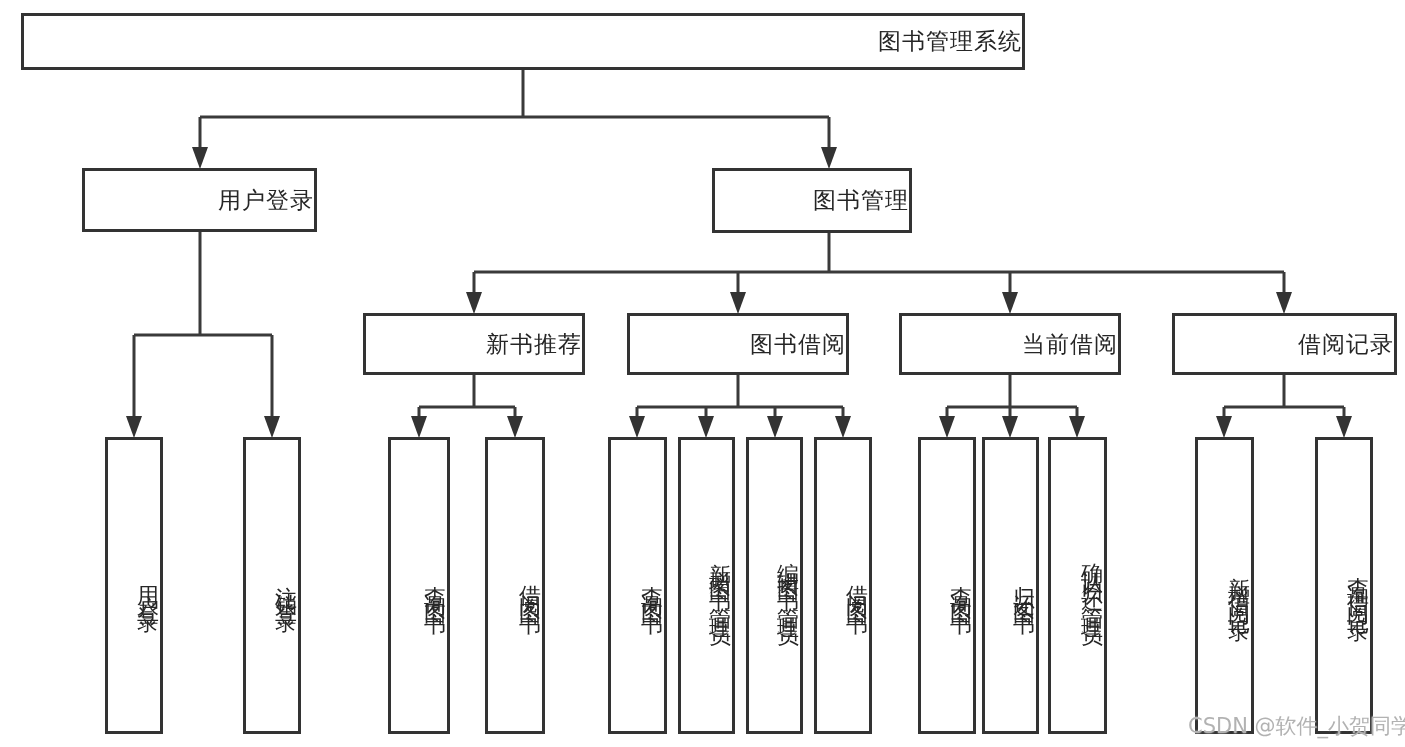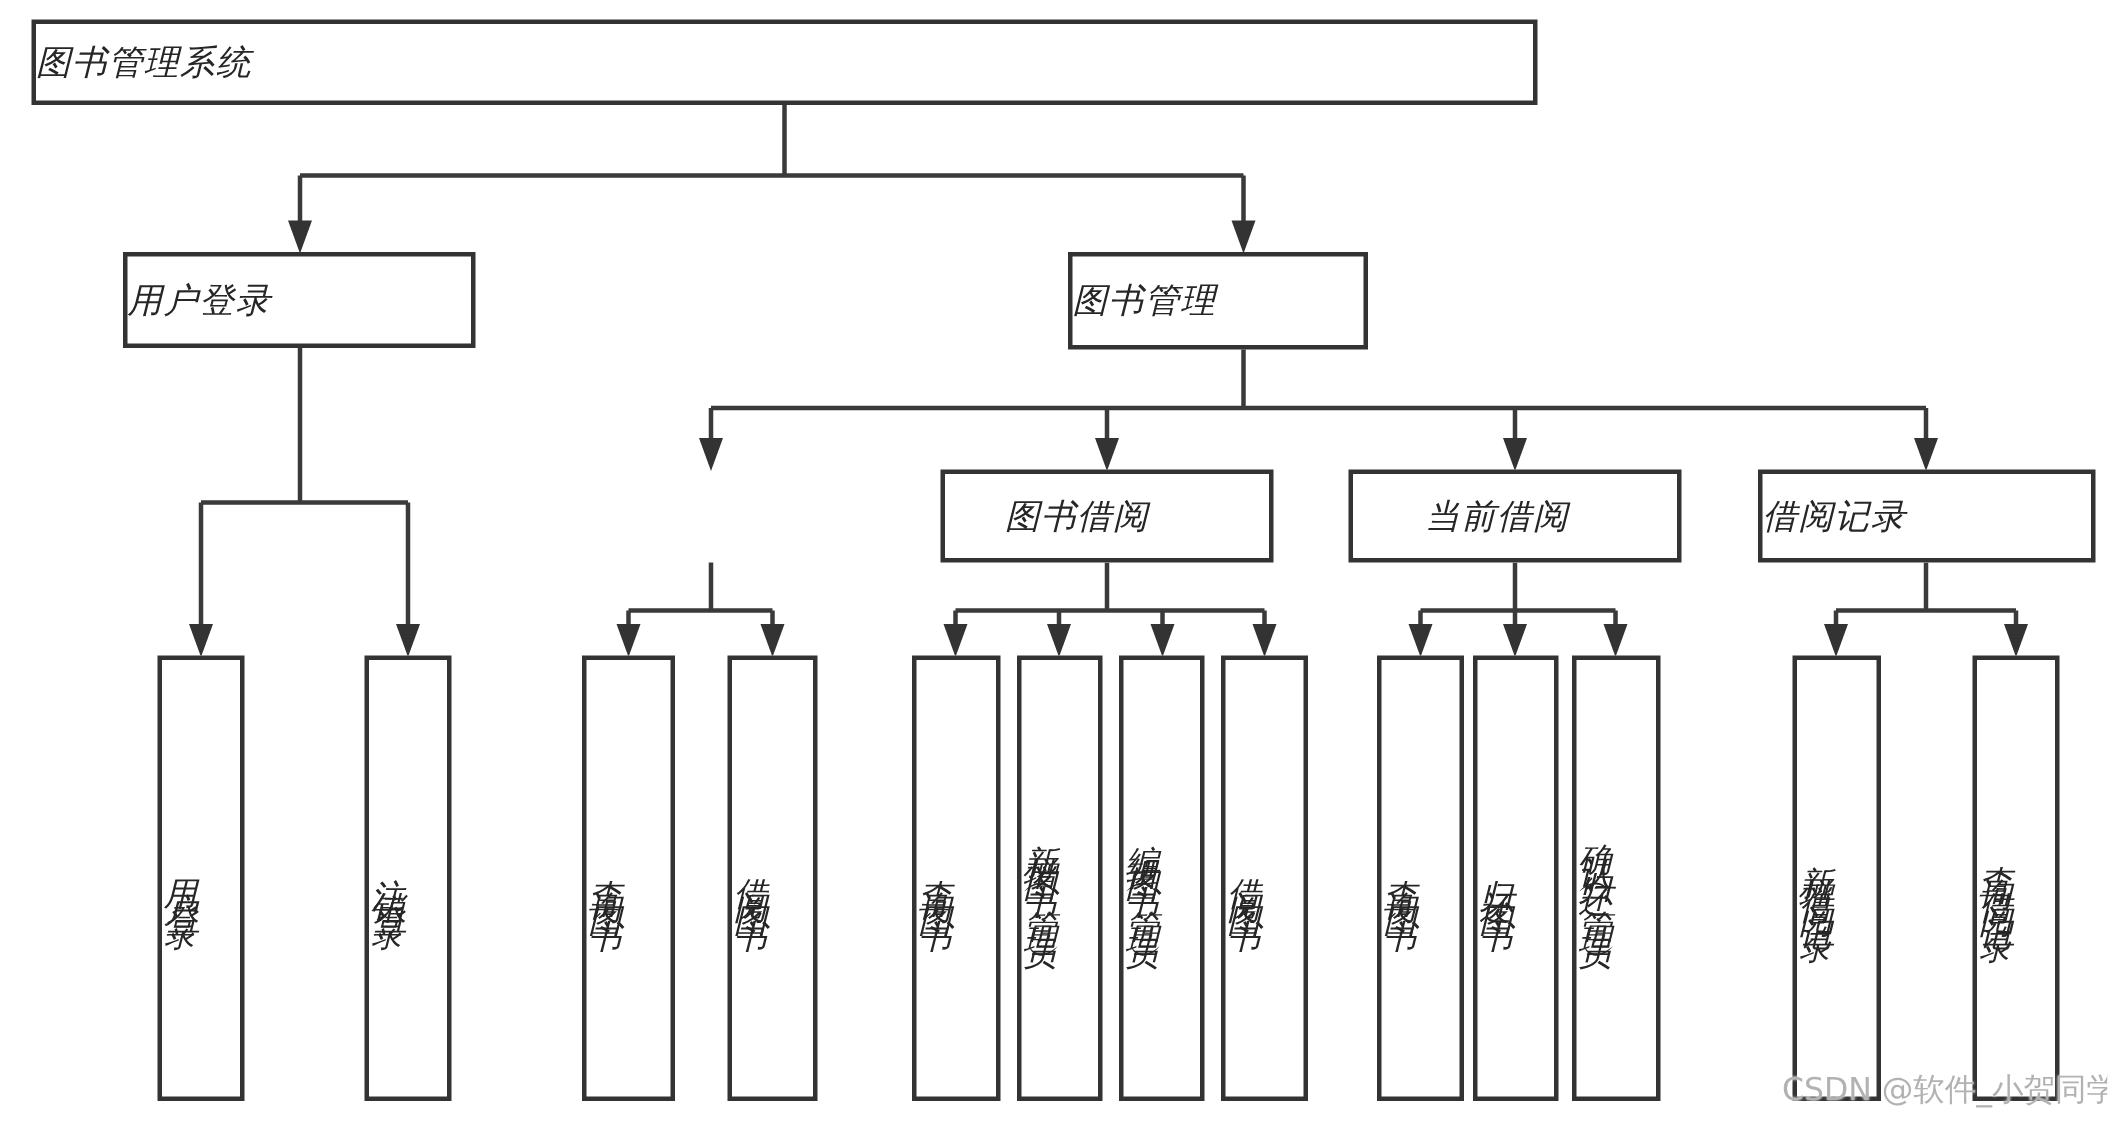--- a/index.html
+++ b/index.html
@@ -4,21 +4,21 @@
 <style>
   html,body{margin:0;padding:0;background:#fff;}
   #canvas{
     position:relative;width:1405px;height:747px;background:#fff;overflow:hidden;
     font-family:"DejaVu Sans","Liberation Sans",sans-serif;
   }
   #wires{position:absolute;left:0;top:0;z-index:1;}
   .box{
     position:absolute;box-sizing:border-box;background:#fff;
     border:3px solid #333333;color:#262626;z-index:2;
-    display:flex;align-items:center;justify-content:flex-start;font-style:italic;
+    display:flex;align-items:center;justify-content:flex-end;
   }
   .h-label{font-size:23px;letter-spacing:1px;white-space:nowrap;}
   .v-label{
     writing-mode:vertical-rl;text-orientation:mixed;
     font-size:22px;letter-spacing:9px;line-height:1.05;white-space:nowrap;
   }
   #watermark{
     position:absolute;left:1188px;top:712px;z-index:3;
     font-size:21px;color:#b2b2b2;white-space:nowrap;
     text-shadow:0 0 2px #ffffff;
@@ -66,20 +66,23 @@
     <span class="h-label">图书管理系统</span>
   </div>
 
   <div class="box" style="left:82px;top:168px;width:235px;height:64px;">
     <span class="h-label">用户登录</span>
   </div>
   <div class="box" style="left:712px;top:168px;width:200px;height:65px;">
     <span class="h-label">图书管理</span>
   </div>
 
+  <div class="box" style="left:363px;top:313px;width:222px;height:62px;">
+    <span class="h-label">新书推荐</span>
+  </div>
   <div class="box" style="left:627px;top:313px;width:222px;height:62px;padding-left:40px;">
     <span class="h-label">图书借阅</span>
   </div>
   <div class="box" style="left:899px;top:313px;width:222px;height:62px;padding-left:48px;">
     <span class="h-label">当前借阅</span>
   </div>
   <div class="box" style="left:1172px;top:313px;width:225px;height:62px;">
     <span class="h-label">借阅记录</span>
   </div>
 

